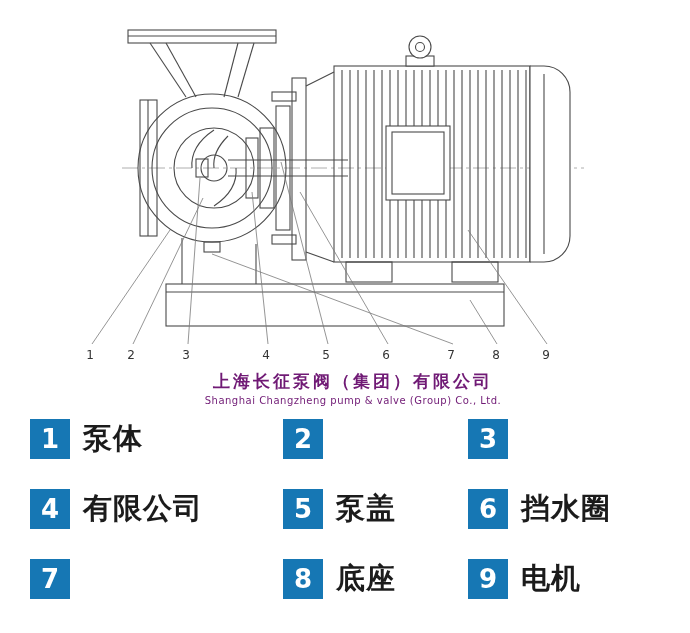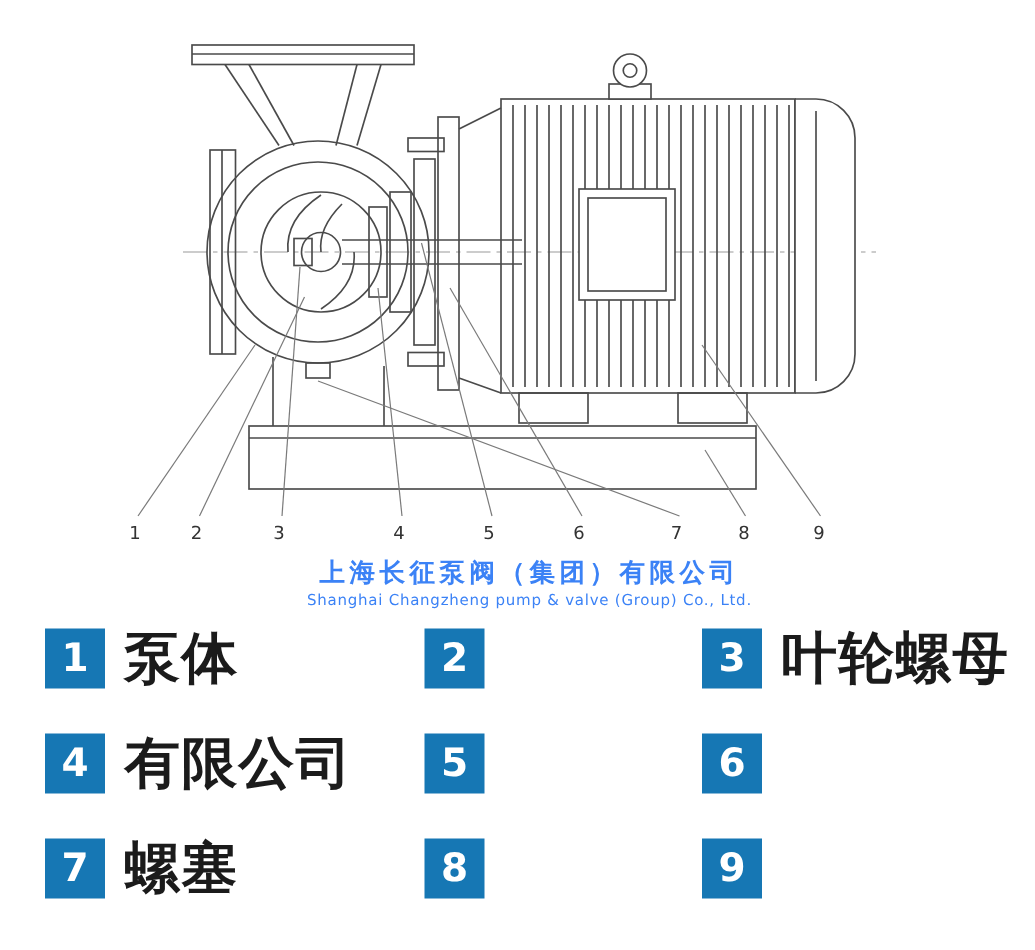--- a/index.html
+++ b/index.html
@@ -3,31 +3,31 @@
 <meta charset="utf-8">
 <style>
   * { margin:0; padding:0; box-sizing:border-box; }
   html,body { background:#fff; }
   body { font-family:"DejaVu Sans","Liberation Sans",sans-serif; }
   .page { position:relative; width:690px; height:633px; background:#ffffff; overflow:hidden; }
 
   .diagram-wrap { width:690px; height:368px; }
   .diagram-wrap svg { display:block; }
 
-  .watermark { text-align:center; color:#3b82f6; margin-top:2px; user-select:none;padding-left:16px; }
+  .watermark { text-align:center; color:#701a75; margin-top:2px; user-select:none;padding-left:16px; }
   .wm-cn { font-size:17px; font-weight:bold; letter-spacing:3px; }
   .wm-en { font-size:10px; margin-top:2px; letter-spacing:0.5px; }
 
   .legend { display:grid; grid-template-columns:253px 185px auto; row-gap:28px;
             padding:12px 16px 0 30px; }
   .legend-item { display:flex; align-items:center; height:42px; }
   .num-badge { width:40px; height:40px; flex:0 0 40px; background:var(--accent,#1677b4);
                color:#fff; font-size:26px; font-weight:bold; display:flex;
                align-items:center; justify-content:center; }
-  .part-label { font-size:37px; font-weight:bold; color:#1b1b1b; margin-left:13px;
+  .part-label { font-size:29px; font-weight:bold; color:#1b1b1b; margin-left:13px;
                 letter-spacing:1px; white-space:nowrap; }
 </style>
 </head>
 <body>
 
 <div class="page">
 
   <div class="diagram-wrap">
     <svg width="690" height="368" viewBox="0 0 690 368">
 
@@ -139,37 +139,39 @@
 
     <div class="legend-item">
       <span class="num-badge">1</span>
       <span class="part-label">泵体</span>
     </div>
     <div class="legend-item">
       <span class="num-badge">2</span>
     </div>
     <div class="legend-item">
       <span class="num-badge">3</span>
-      <span class="part-label">叶轮螺母</span>
     </div>
     <div class="legend-item">
       <span class="num-badge">4</span>
       <span class="part-label">有限公司</span>
     </div>
     <div class="legend-item">
       <span class="num-badge">5</span>
+      <span class="part-label">泵盖</span>
     </div>
     <div class="legend-item">
       <span class="num-badge">6</span>
+      <span class="part-label">挡水圈</span>
     </div>
     <div class="legend-item">
       <span class="num-badge">7</span>
-      <span class="part-label">螺塞</span>
     </div>
     <div class="legend-item">
       <span class="num-badge">8</span>
+      <span class="part-label">底座</span>
     </div>
     <div class="legend-item">
       <span class="num-badge">9</span>
+      <span class="part-label">电机</span>
     </div>
 
   </div>
 </div>
 
 </body></html>

